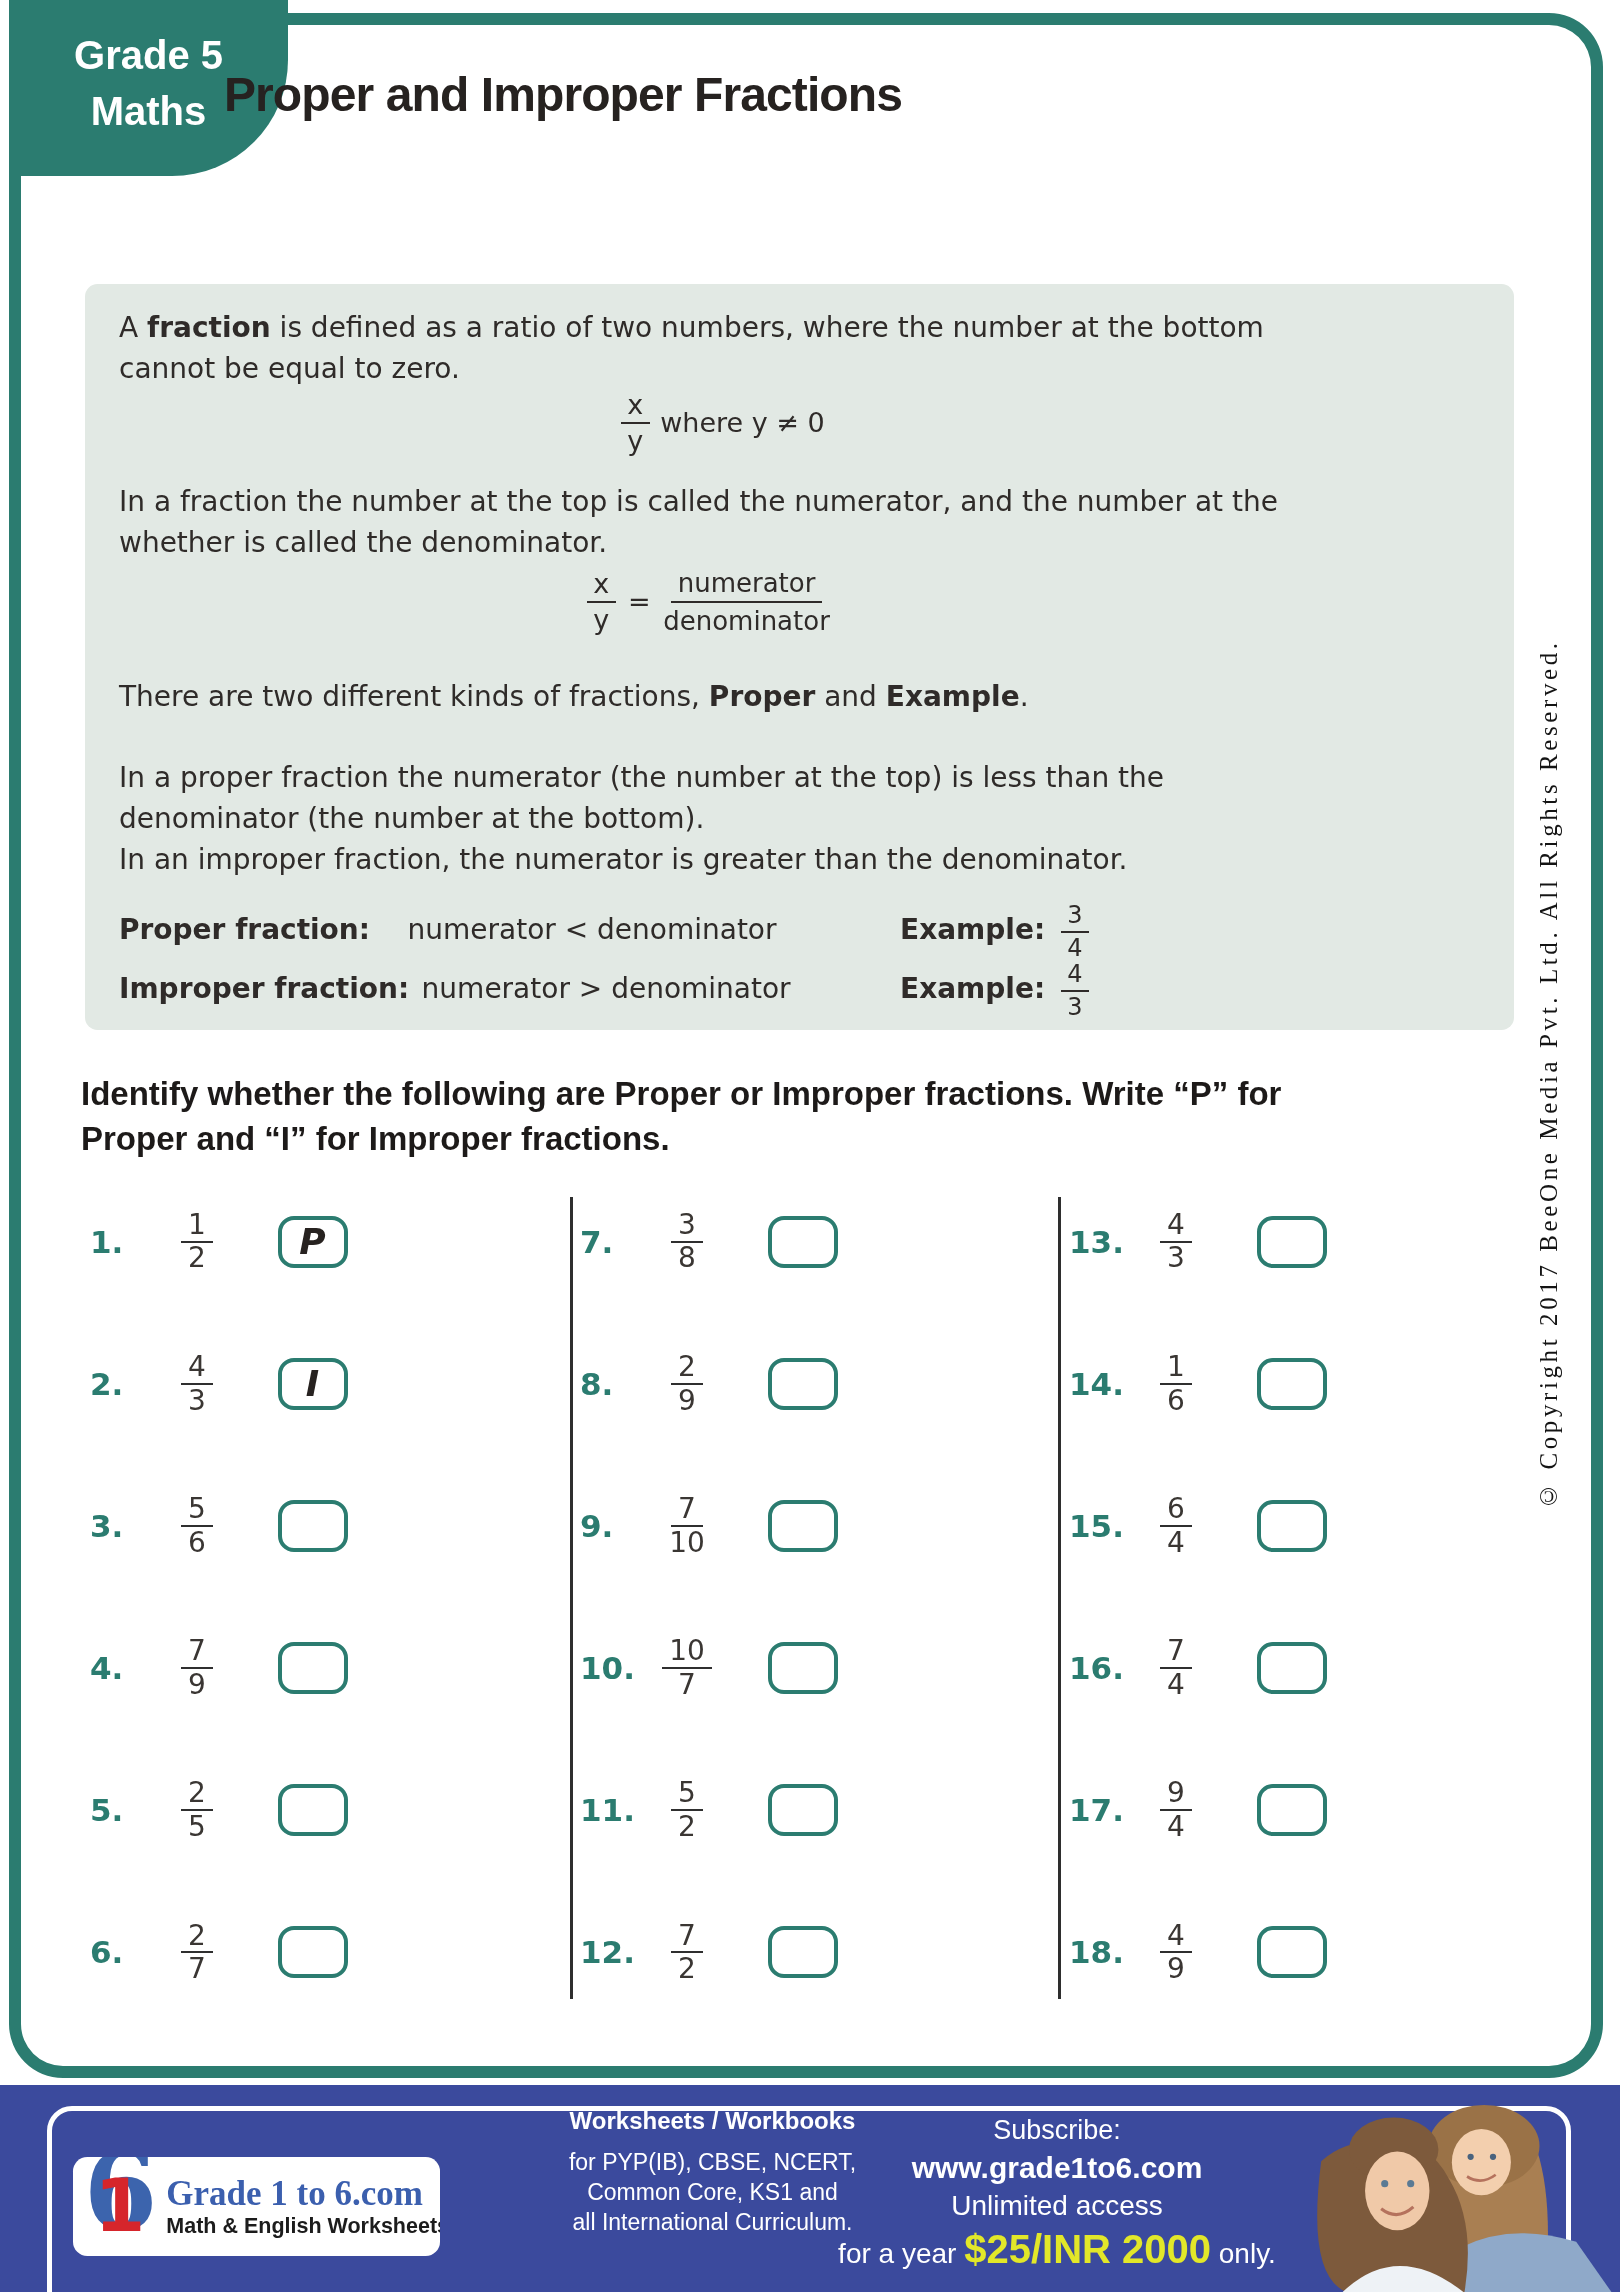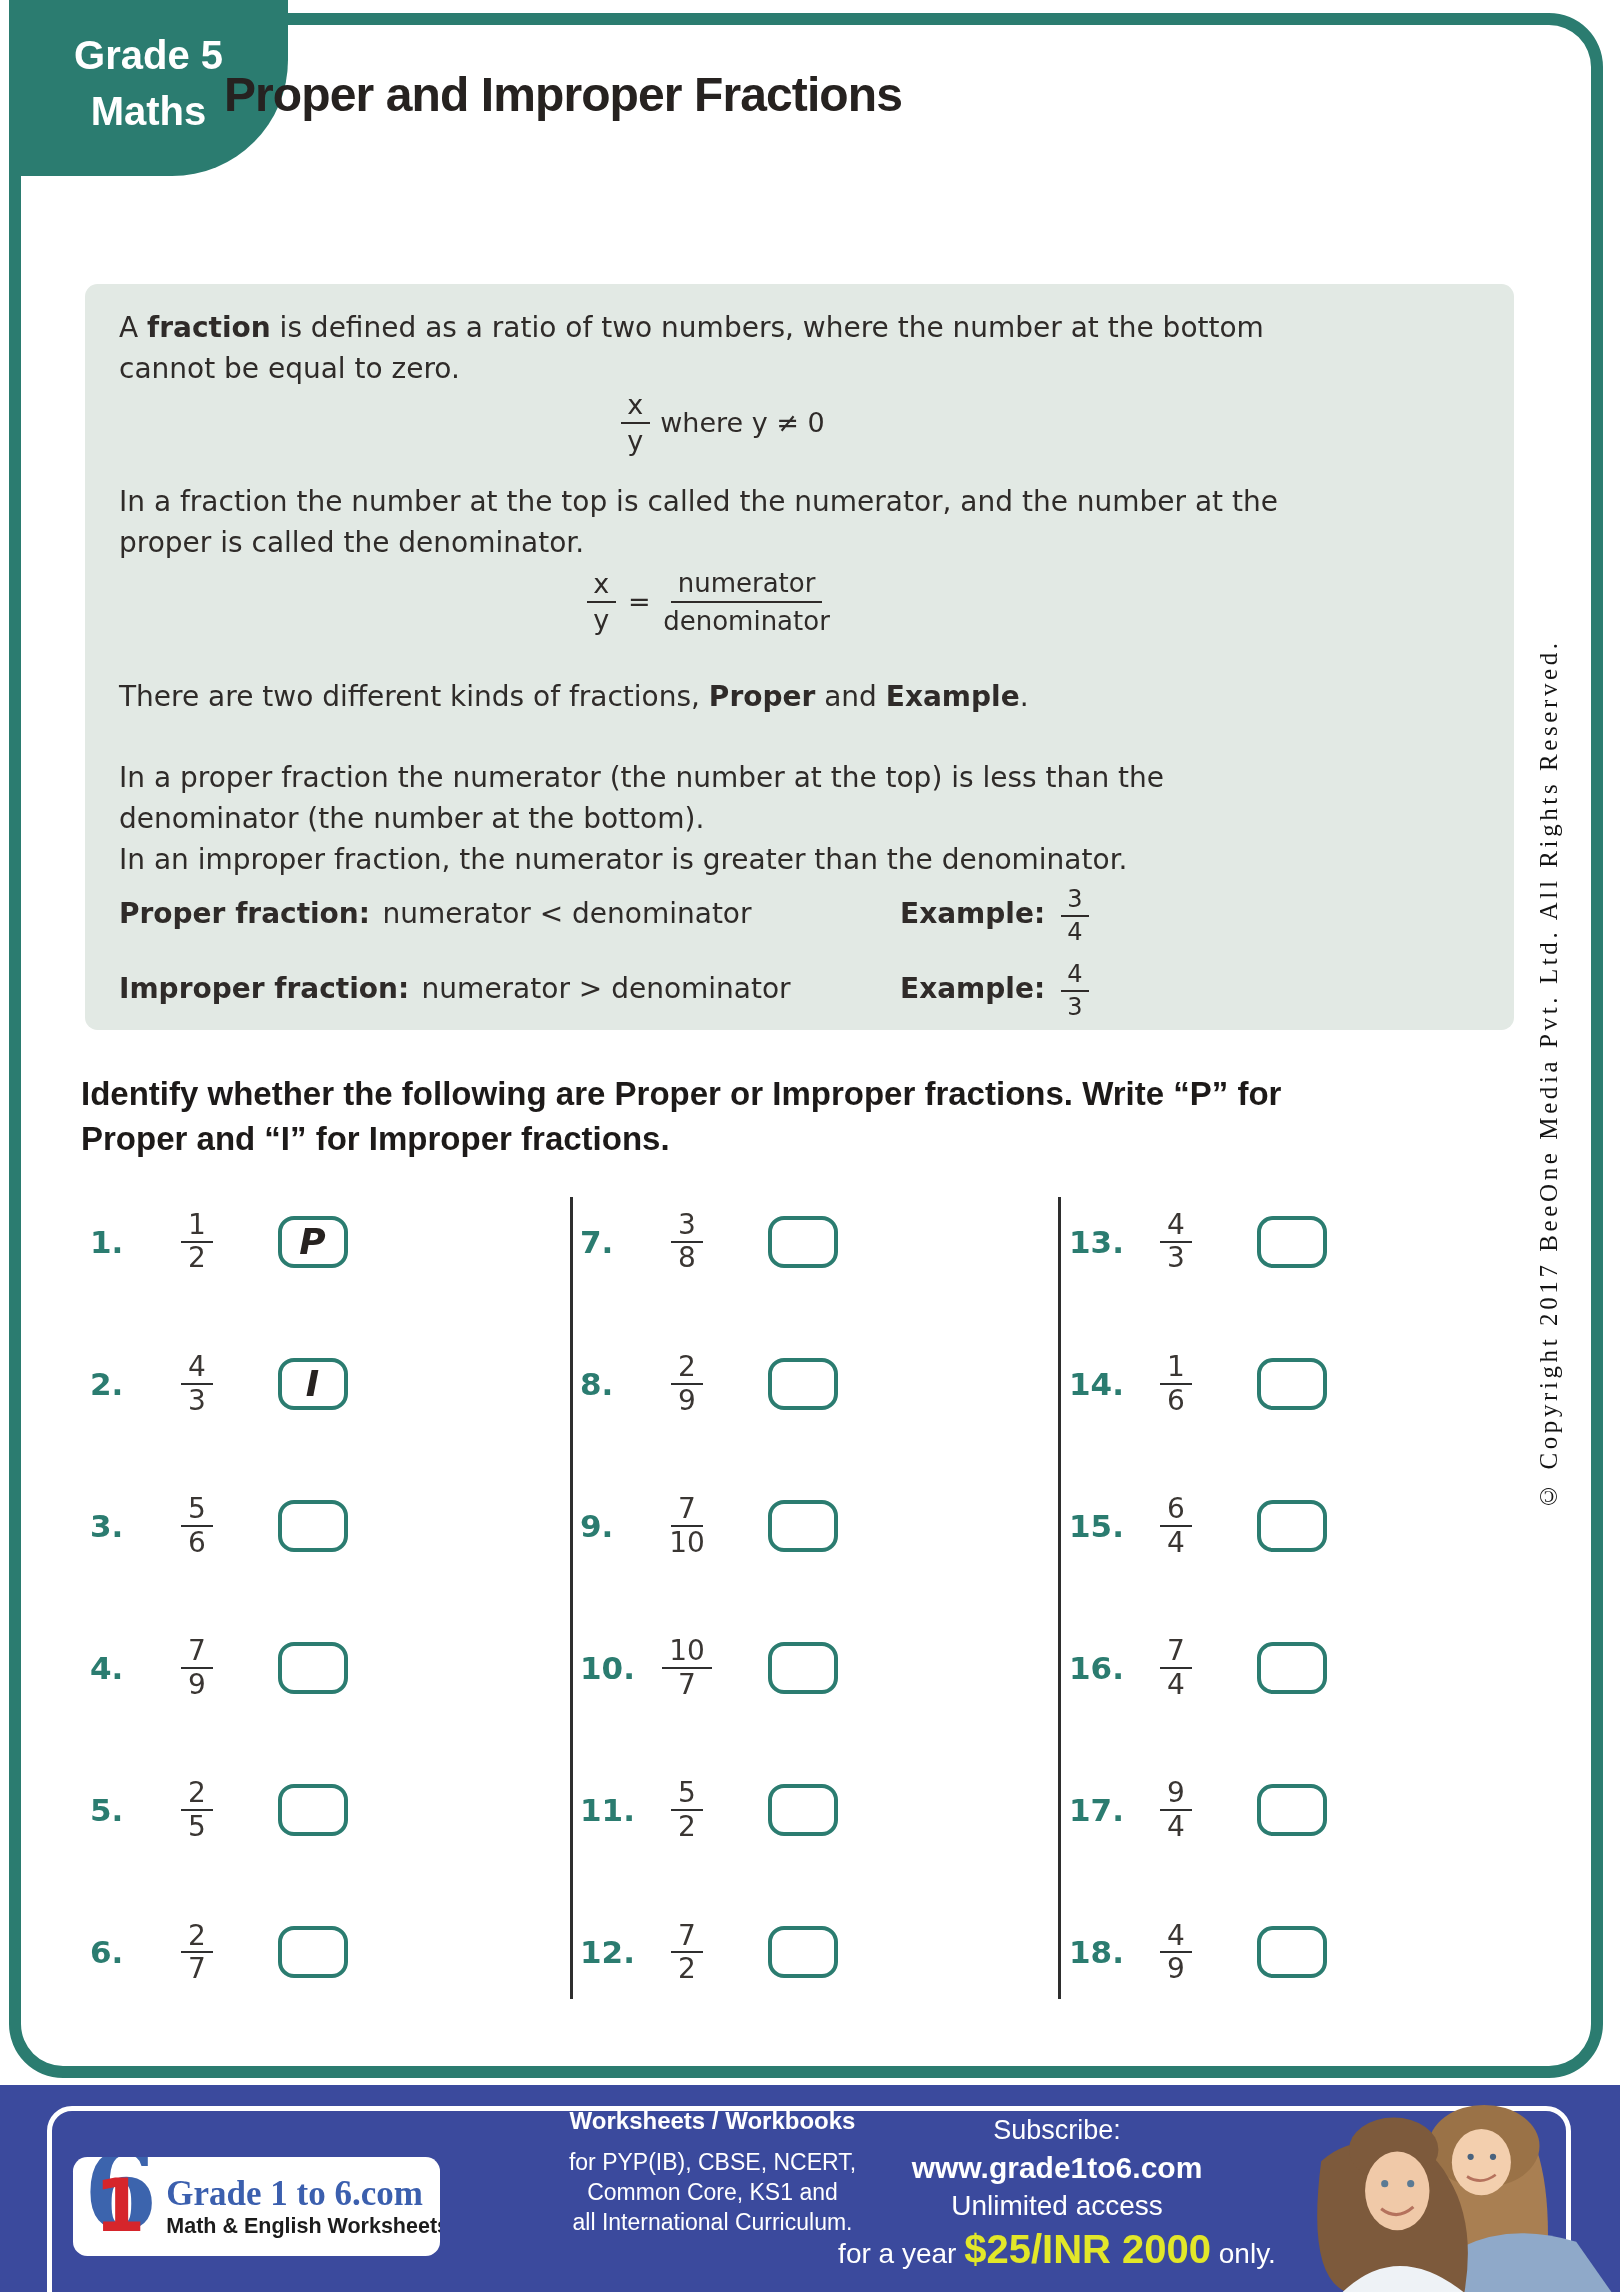--- a/index.html
+++ b/index.html
@@ -39,21 +39,21 @@
   .formula{position:absolute;display:flex;align-items:center;font-size:27px;}
   .f1{left:536px;top:106px;}
   .f2{left:502px;top:283px;}
   .mfrac{display:inline-flex;flex-direction:column;align-items:center;line-height:30px;}
   .mfrac .top{border-bottom:2.7px solid var(--hand);padding:0 6.3px 1.8px;}
   .mfrac .bot{padding-top:1.8px;}
   .f1 .ftext{margin-left:10.7px;}
   .f2 .feq{margin:0 12.5px;}
   .wordfrac{font-size:26px;line-height:32px;}
   .rule{position:absolute;left:34px;right:32px;height:63px;display:flex;align-items:center;}
-  .rule1{top:598px;}
+  .rule1{top:614px;gap:25px;}
   .rule2{top:673px;}
   .rlabel{font-weight:bold;margin-right:12.5px;}
   .rex{position:absolute;left:781px;font-weight:bold;}
   .rfrac{position:absolute;left:942px;}
   .rfrac .mfrac{font-size:24px;line-height:27px;}
 
   
   .instructions{position:absolute;left:81px;top:1071px;width:1343px;
     font-family:"Liberation Sans",sans-serif;font-weight:bold;font-size:33px;
     line-height:45px;color:#1d1a19;}
@@ -133,21 +133,21 @@
     <div class="formula f1">
       <span class="mfrac">
         <span class="top">x</span>
         <span class="bot">y</span>
       </span>
       <span class="ftext">where y ≠ 0</span>
     </div>
 
     <div class="tline p2">
       <span>In a fraction the number at the top is called the numerator, and the number at the</span><br>
-      <span>proper is called the denominator.</span>
+      <span>whether is called the denominator.</span>
     </div>
 
     <div class="formula f2">
       <span class="mfrac">
         <span class="top">x</span>
         <span class="bot">y</span>
       </span>
       <span class="feq">=</span>
       <span class="mfrac wordfrac">
         <span class="top">numerator</span>

